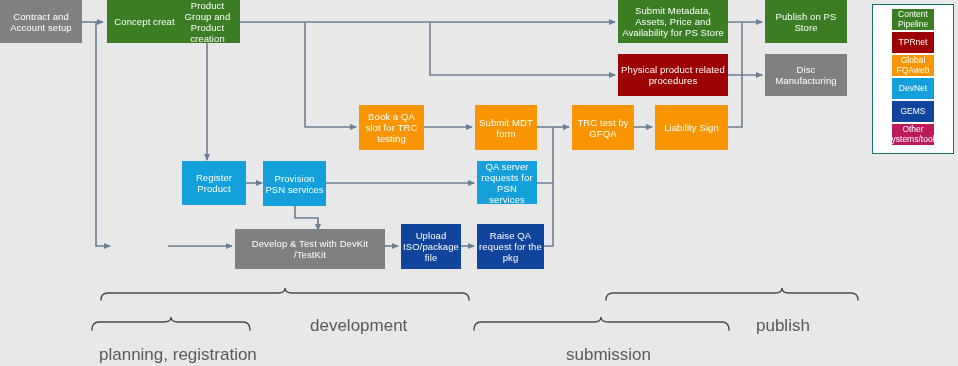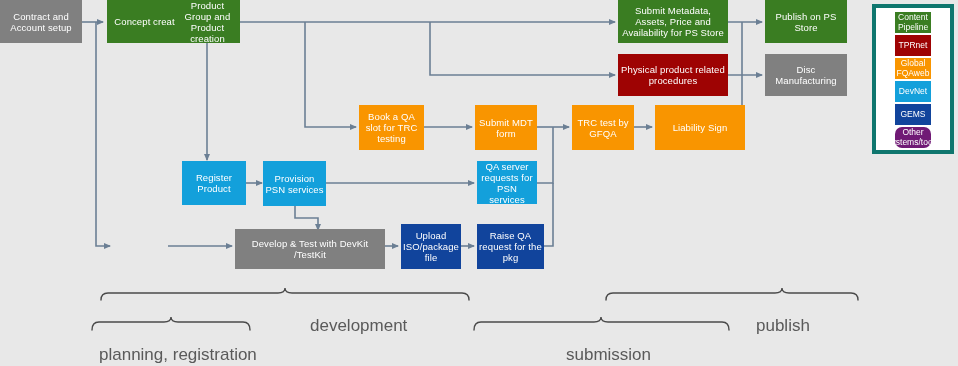--- a/index.html
+++ b/index.html
@@ -31,21 +31,21 @@
   .c-orange{background:#f99500;}
   .c-lightblue{background:#13a0db;}
   .c-darkblue{background:#11449c;}
   .c-gray{background:#808080;}
 
   
   #legend{
     position:absolute;
     left:872px;top:4px;width:82px;height:150px;
     background:#ffffff;
-    border:4px solid #0f766e;
+    border:1px solid #0f766e;
     box-sizing:border-box;
     padding:4px 19px;
     z-index:5;
   }
   .legend-item{
     height:21px;margin-bottom:2px;
     display:flex;align-items:center;justify-content:center;
     text-align:center;color:#fff;font-size:8.5px;line-height:9.5px;
     box-sizing:border-box;
   }
@@ -162,21 +162,21 @@
   </div>
 
   <div class="node c-orange" style="left:475px;top:105px;width:62px;height:45px;">
     <span>Submit MDT form</span>
   </div>
 
   <div class="node c-orange" style="left:572px;top:105px;width:62px;height:45px;">
     <span>TRC test by GFQA</span>
   </div>
 
-  <div class="node c-orange" style="left:655px;top:105px;width:90px;height:45px;">
+  <div class="node c-orange" style="left:655px;top:105px;width:73px;height:45px;">
     <span>Liability Sign</span>
   </div>
 
   <div class="node c-lightblue" style="left:182px;top:161px;width:64px;height:44px;">
     <span>Register Product</span>
   </div>
 
   <div class="node c-lightblue" style="left:263px;top:161px;width:63px;height:45px;">
     <span>Provision PSN services</span>
   </div>
@@ -212,18 +212,18 @@
     </div>
     <div class="legend-item" style="background:#f99500;">
       <span>Global FQAweb</span>
     </div>
     <div class="legend-item" style="background:#13a0db;">
       <span>DevNet</span>
     </div>
     <div class="legend-item" style="background:#11449c;">
       <span>GEMS</span>
     </div>
-    <div class="legend-item" style="background:#701a75;border-radius:7px;">
+    <div class="legend-item" style="background:#be185d;">
       <span>Other systems/tools</span>
     </div>
   </div>
 
 </div>
 
 </body></html>

